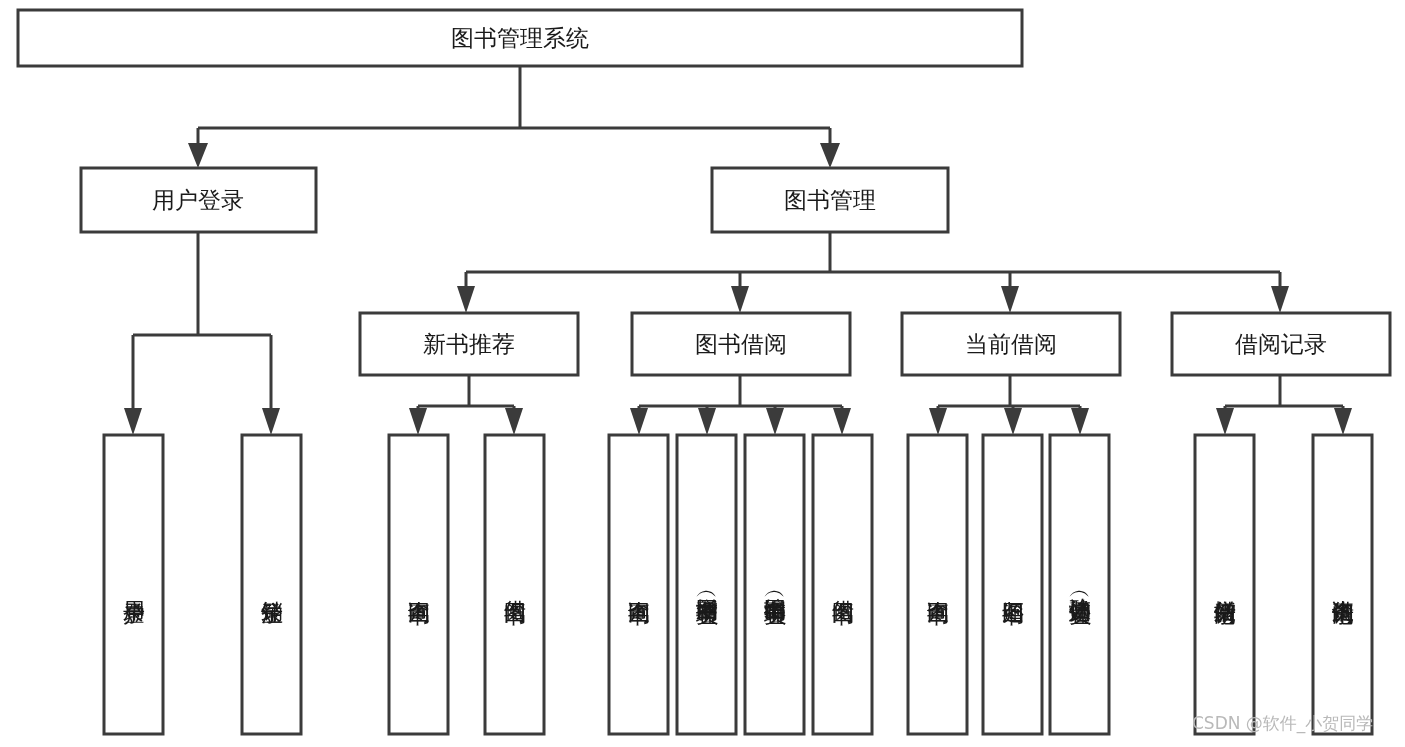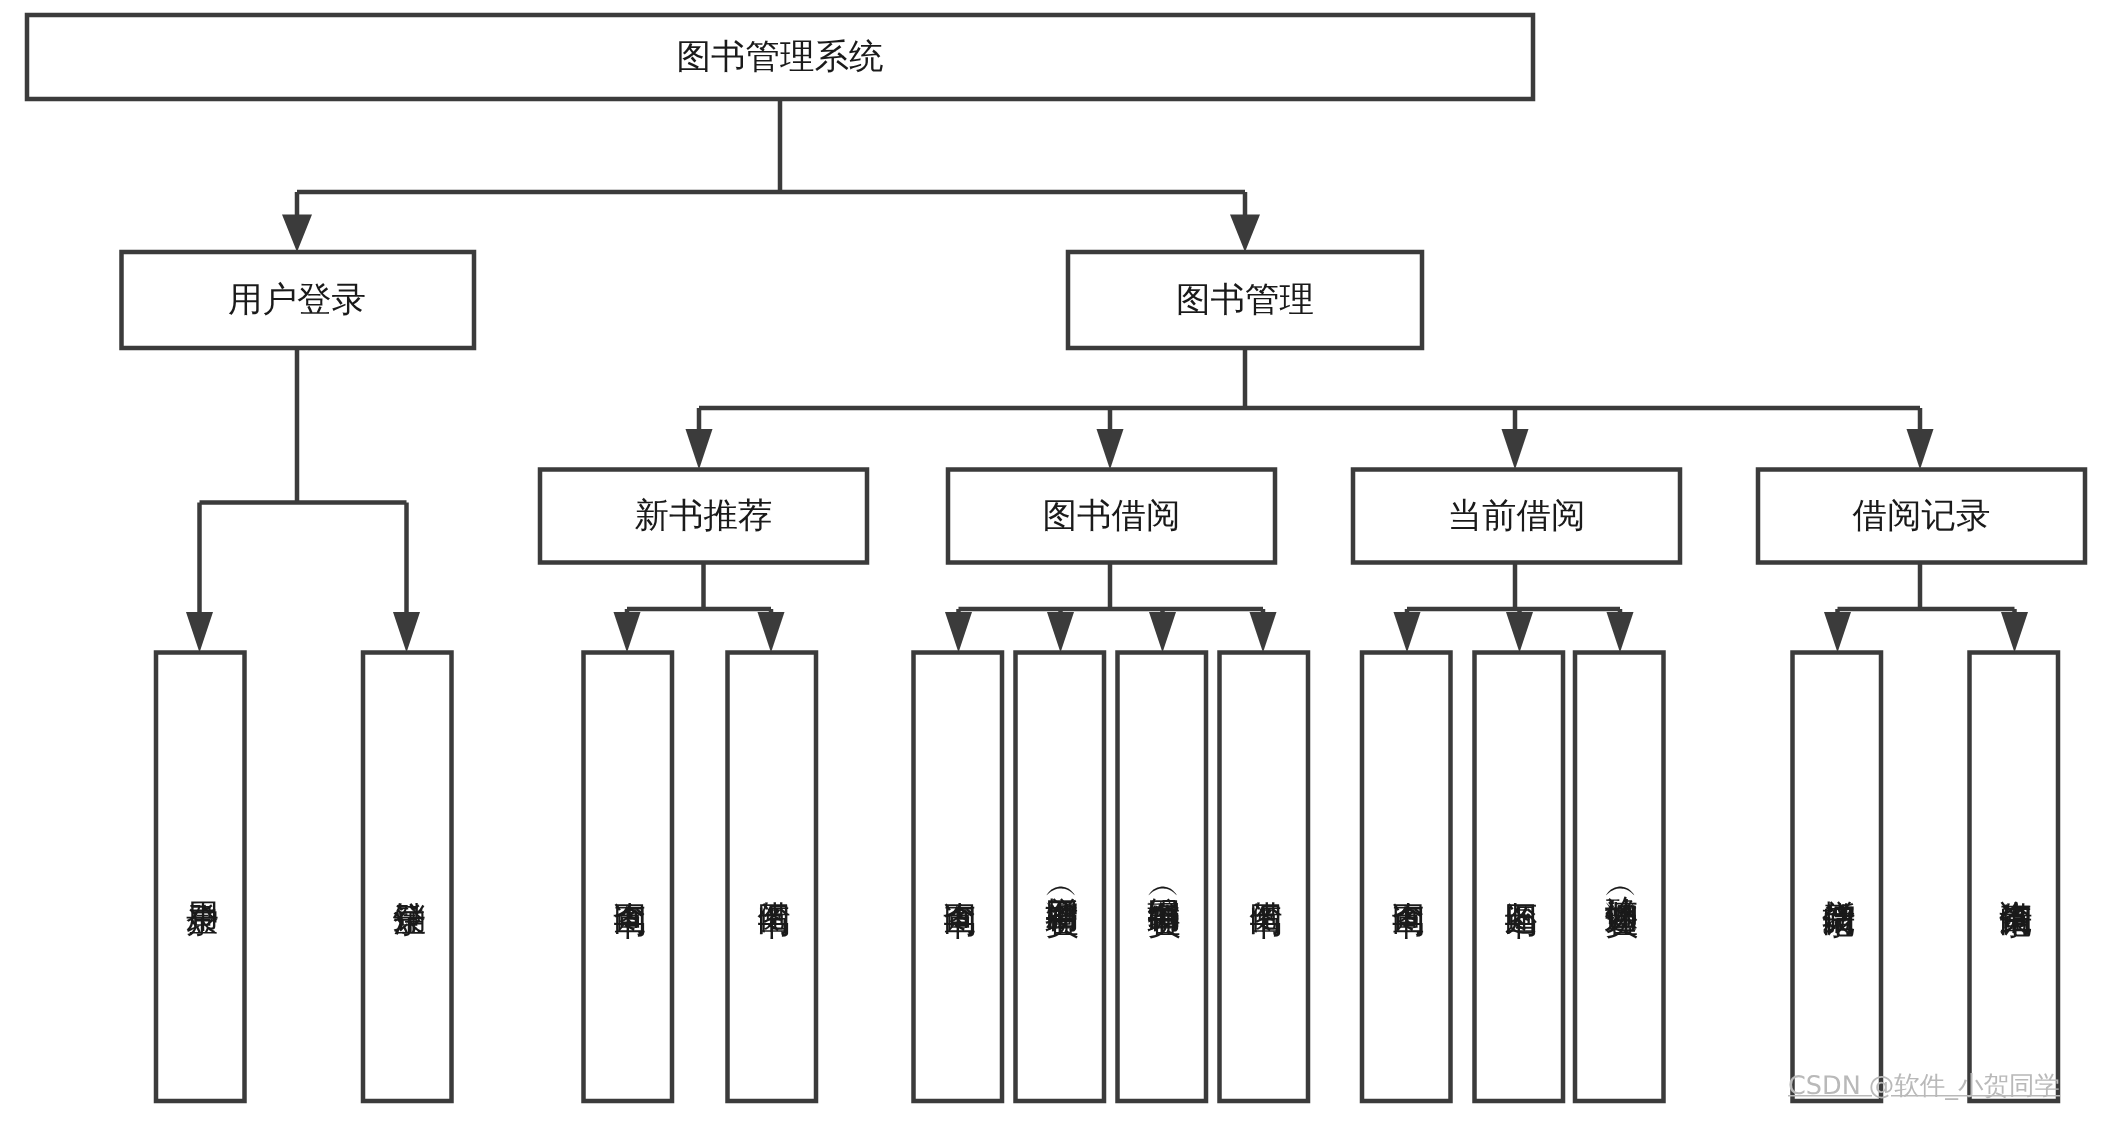--- a/index.html
+++ b/index.html
@@ -75,21 +75,20 @@
   }
   .watermark {
     position: absolute;
     left: 1192px;
     top: 712px;
     font-family: "DejaVu Sans", "Liberation Sans", sans-serif;
     font-size: 17px;
     color: #b9b9b9;
     white-space: nowrap;
     user-select: none;
-    text-decoration: underline;
   }
 </style>
 </head>
 <body>
 
 <div id="canvas">
 
   <svg class="diagram" viewBox="0 0 1405 747">
 
     <g>

